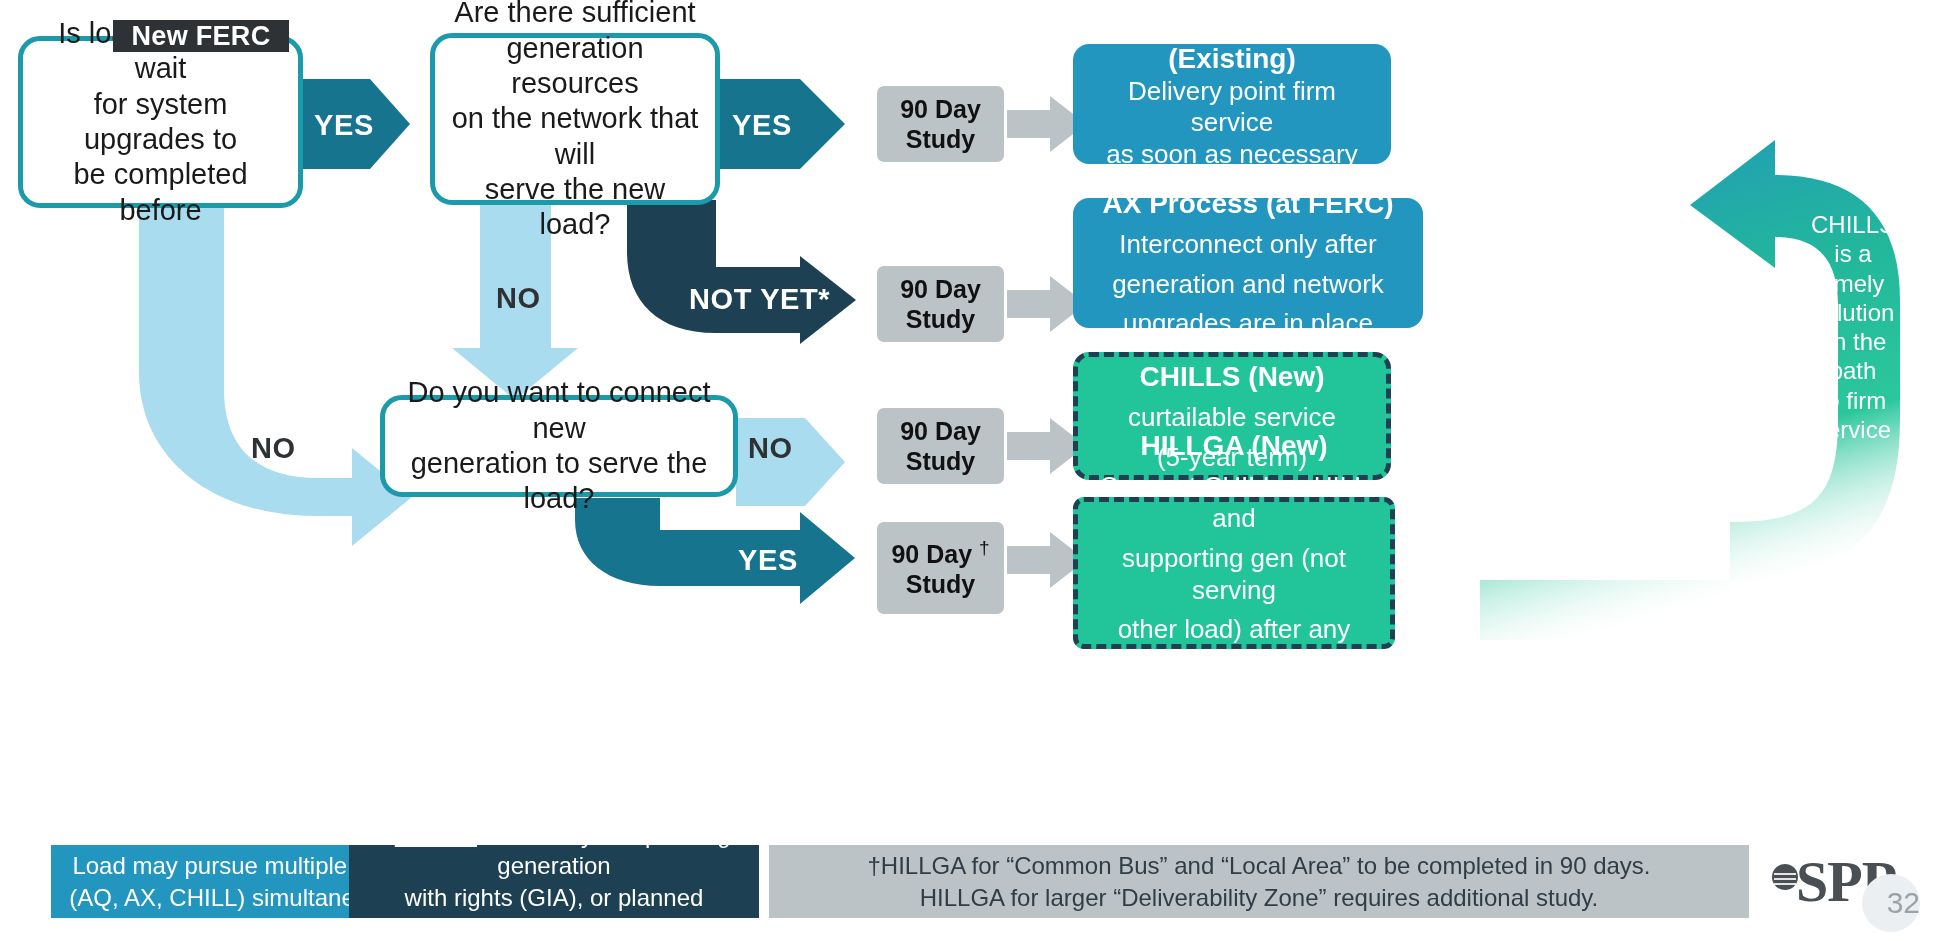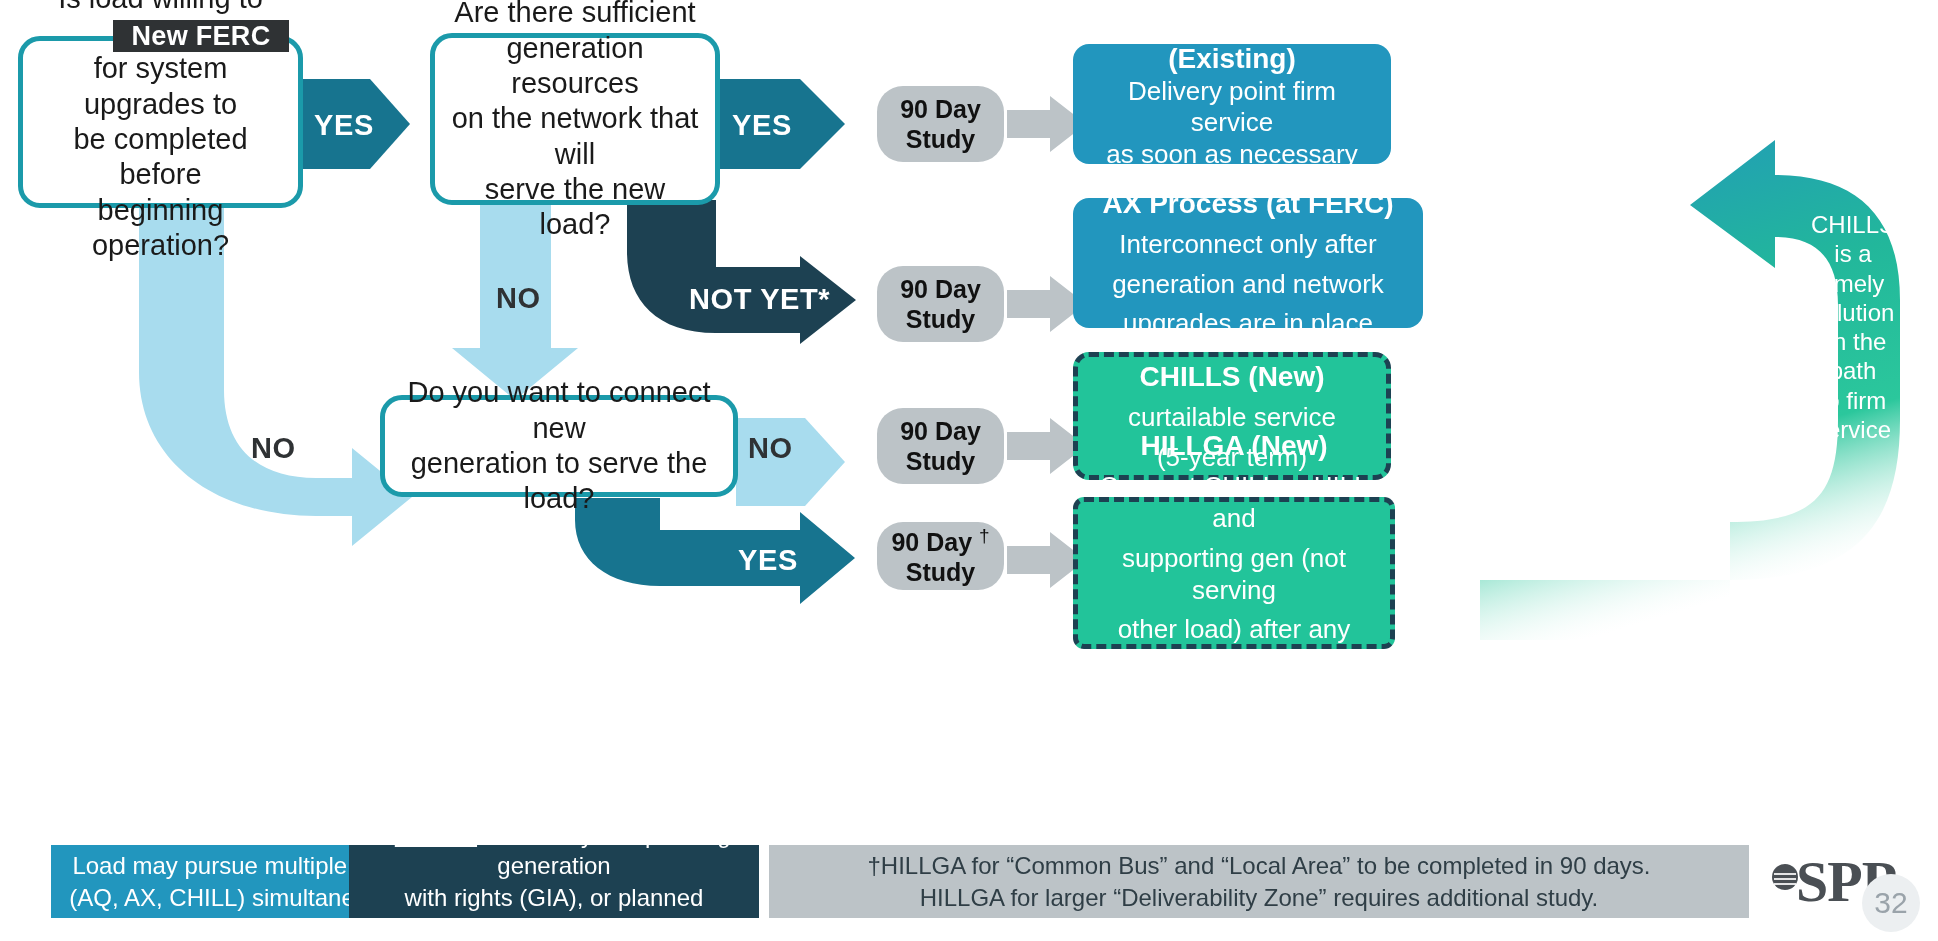--- a/index.html
+++ b/index.html
@@ -49,21 +49,21 @@
     letter-spacing:.6px;
     z-index:31;
     white-space:nowrap;
   }
   .lab-dark{color:#2F3234;}
   .lab-white{color:#ffffff;}
 
   
   .study{
     background:#BCC3C7;
-    border-radius:26px;
+    border-radius:7px;
     display:flex;align-items:center;justify-content:center;
     text-align:center;
     color:#111111;
     font-weight:bold;
     font-size:25px;
     line-height:1.2;
     z-index:30;
   }
   .study sup{font-size:19px;font-weight:normal;vertical-align:super;}
 
@@ -104,21 +104,21 @@
     color:#4A4F54;
     letter-spacing:-1px;
     z-index:30;
   }
   .pagenum{
     position:absolute;
     width:58px;height:58px;border-radius:50%;
     background:#ECEFF1;
     color:#9AA3AA;
     font-size:30px;
-    display:flex;align-items:center;justify-content:center;
+    display:flex;align-items:center;justify-content:flex-end;
     z-index:30;
   }
 
   
   svg.layer{position:absolute;left:0;top:0;width:1938px;height:941px;z-index:10;}
 </style>
 </head>
 <body>
 
 <div id="stage">
@@ -211,21 +211,20 @@
 
   <div class="abs hill-tag" style="left:113px;top:20px;width:176px;height:32px;">
     <span>New FERC</span>
   </div>
 
   <div class="abs qbox" style="left:18px;top:36px;width:285px;height:172px;">
     <div>
       <span>Is load willing to wait</span>
       <span>for system upgrades to</span>
       <span>be completed before</span>
-      <span>beginning operation?</span>
     </div>
   </div>
 
   <div class="abs qbox" style="left:430px;top:33px;width:290px;height:172px;">
     <div>
       <span>Are there sufficient</span>
       <span>generation resources</span>
       <span>on the network that will</span>
       <span>serve the new load?</span>
     </div>
@@ -266,21 +265,21 @@
     </div>
   </div>
 
   <div class="abs study" style="left:877px;top:408px;width:127px;height:76px;">
     <div>
       <div><span>90 Day</span></div>
       <div><span>Study</span></div>
     </div>
   </div>
 
-  <div class="abs study" style="left:877px;top:522px;width:127px;height:68px;">
+  <div class="abs study" style="left:877px;top:522px;width:127px;height:92px;">
     <div>
       <div>
         <span>90 Day</span>
         <sup>†</sup>
       </div>
       <div><span>Study</span></div>
     </div>
   </div>
 
   <div class="abs outcome out-blue" style="left:1073px;top:44px;width:318px;height:120px;">

